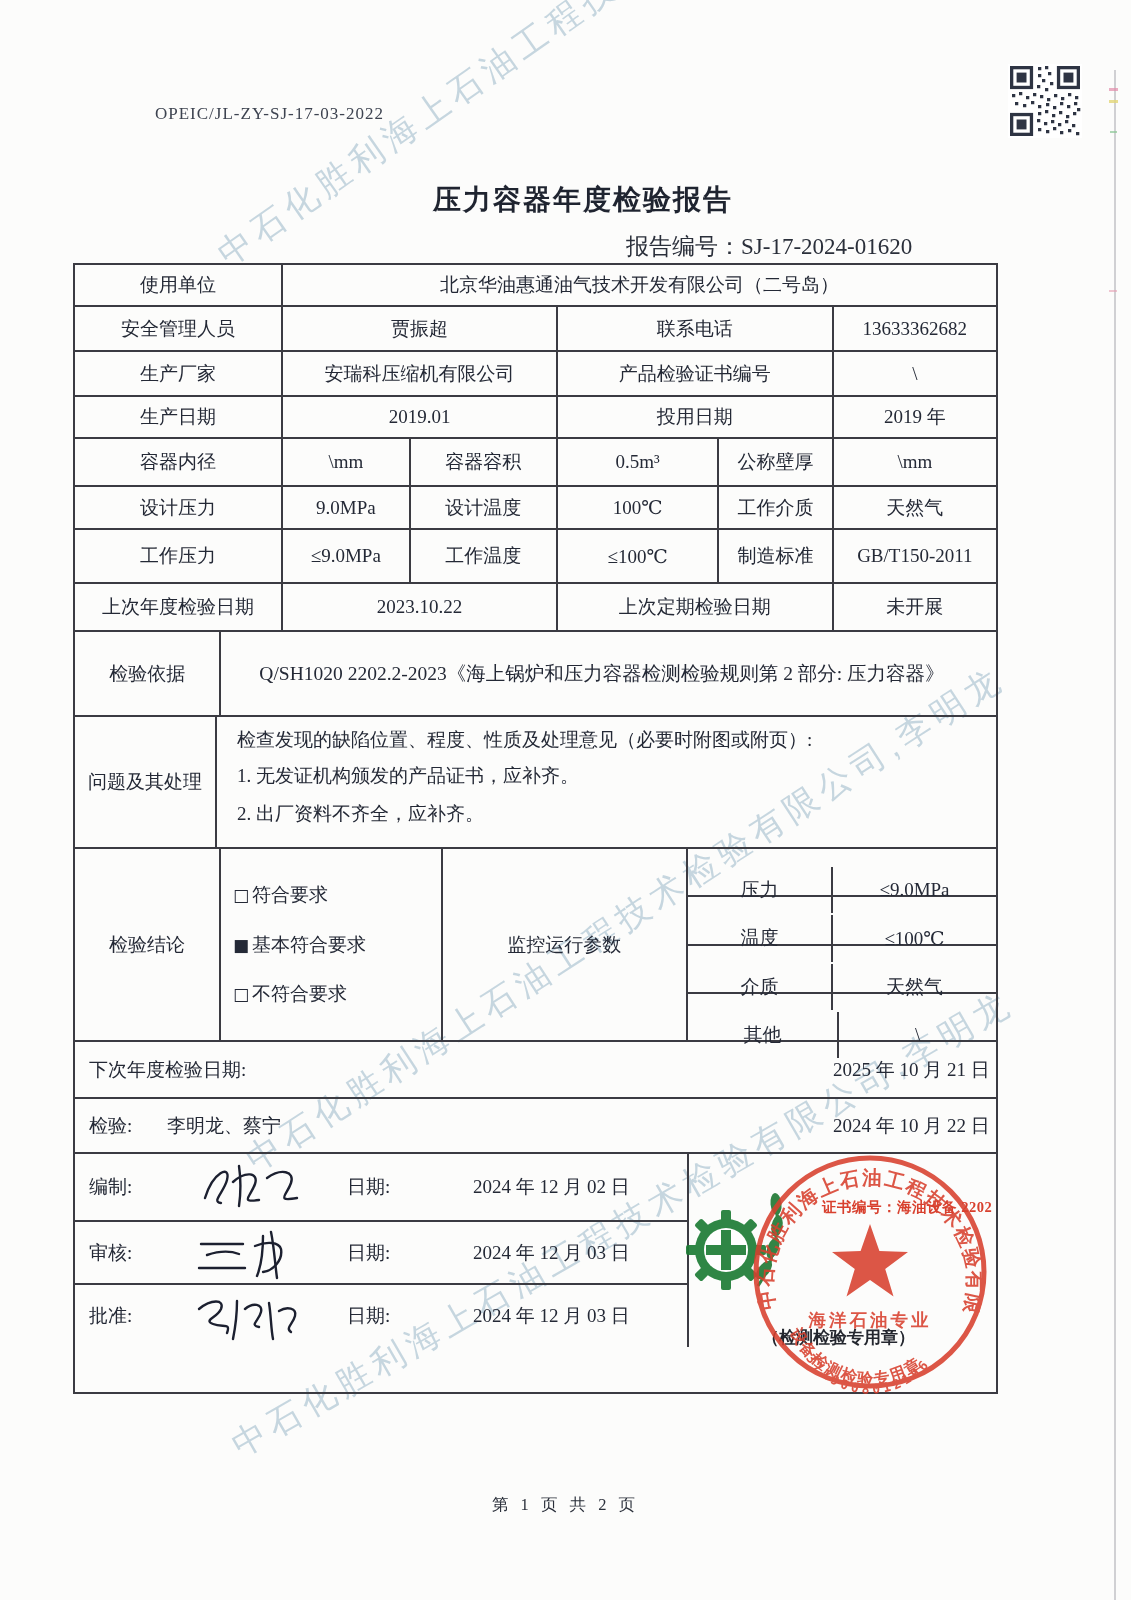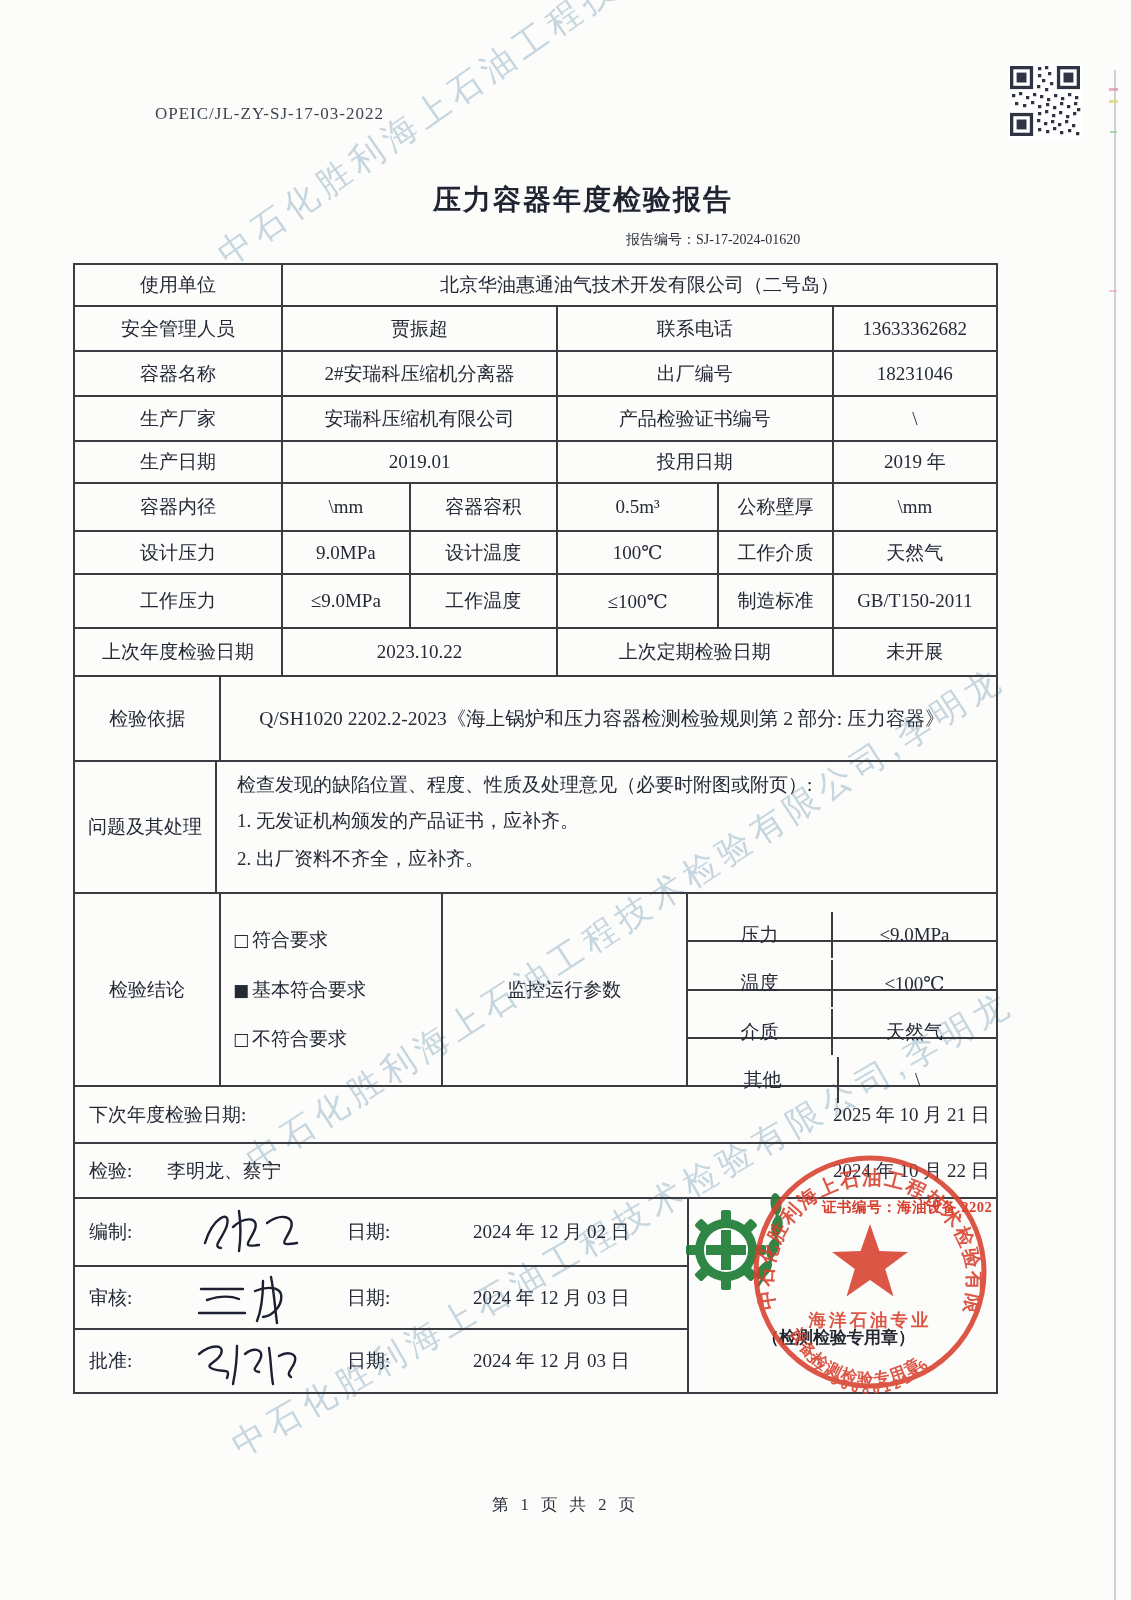--- a/index.html
+++ b/index.html
@@ -6,21 +6,21 @@
   .page{position:relative;width:1131px;height:1600px;margin:0 auto;background:#fcfcfb;
         overflow:hidden;font-family:"Liberation Serif","DejaVu Serif",serif;color:#242936;}
   .abs{position:absolute;}
   
   .wm{position:absolute;white-space:nowrap;font-family:"Liberation Sans","DejaVu Sans",sans-serif;
       font-size:34px;letter-spacing:6px;color:rgba(118,158,182,0.40);
       transform:rotate(-33deg);transform-origin:left center;z-index:1;pointer-events:none;}
   
   .doc-code{position:absolute;left:155px;top:104px;font-size:17px;letter-spacing:1px;color:#3d4350;z-index:2;}
   .title{position:absolute;left:433px;top:181px;font-size:28px;font-weight:700;letter-spacing:2px;color:#1f2430;z-index:2;}
-  .repno{position:absolute;left:626px;top:231px;font-size:14px;color:#2a2f3a;z-index:2;}
+  .repno{position:absolute;left:626px;top:231px;font-size:23px;color:#2a2f3a;z-index:2;}
   
   .tbl{position:absolute;left:73px;top:263px;width:925px;height:1131px;border:2px solid #3b3b42;
        box-sizing:border-box;z-index:2;font-size:19px;}
   .r{display:flex;border-bottom:2px solid #3b3b42;box-sizing:border-box;}
   .c{border-right:2px solid #3b3b42;box-sizing:border-box;display:flex;align-items:center;
      justify-content:center;text-align:center;overflow:hidden;}
   .c.last{border-right:none;}
   .left-pad{justify-content:flex-start;text-align:left;padding-left:38px;}
   .cfull{position:relative;width:100%;box-sizing:border-box;}
   .opts{flex-direction:column;align-items:flex-start;justify-content:space-evenly;padding:10px 0 10px 12px;}
@@ -108,26 +108,20 @@
       <div class="c last" style="width:716px">北京华油惠通油气技术开发有限公司（二号岛）</div>
     </div>
 
     <div class="r" style="height:45px">
       <div class="c" style="width:209px">安全管理人员</div>
       <div class="c" style="width:276px">贾振超</div>
       <div class="c" style="width:277px">联系电话</div>
       <div class="c last" style="width:163px">13633362682</div>
     </div>
 
-    <div class="r" style="height:45px">
-      <div class="c" style="width:209px">容器名称</div>
-      <div class="c" style="width:276px">2#安瑞科压缩机分离器</div>
-      <div class="c" style="width:277px">出厂编号</div>
-      <div class="c last" style="width:163px">18231046</div>
-    </div>
 
     <div class="r" style="height:45px">
       <div class="c" style="width:209px">生产厂家</div>
       <div class="c" style="width:276px">安瑞科压缩机有限公司</div>
       <div class="c" style="width:277px">产品检验证书编号</div>
       <div class="c last" style="width:163px">\</div>
     </div>
 
     <div class="r" style="height:42px">
       <div class="c" style="width:209px">生产日期</div>

